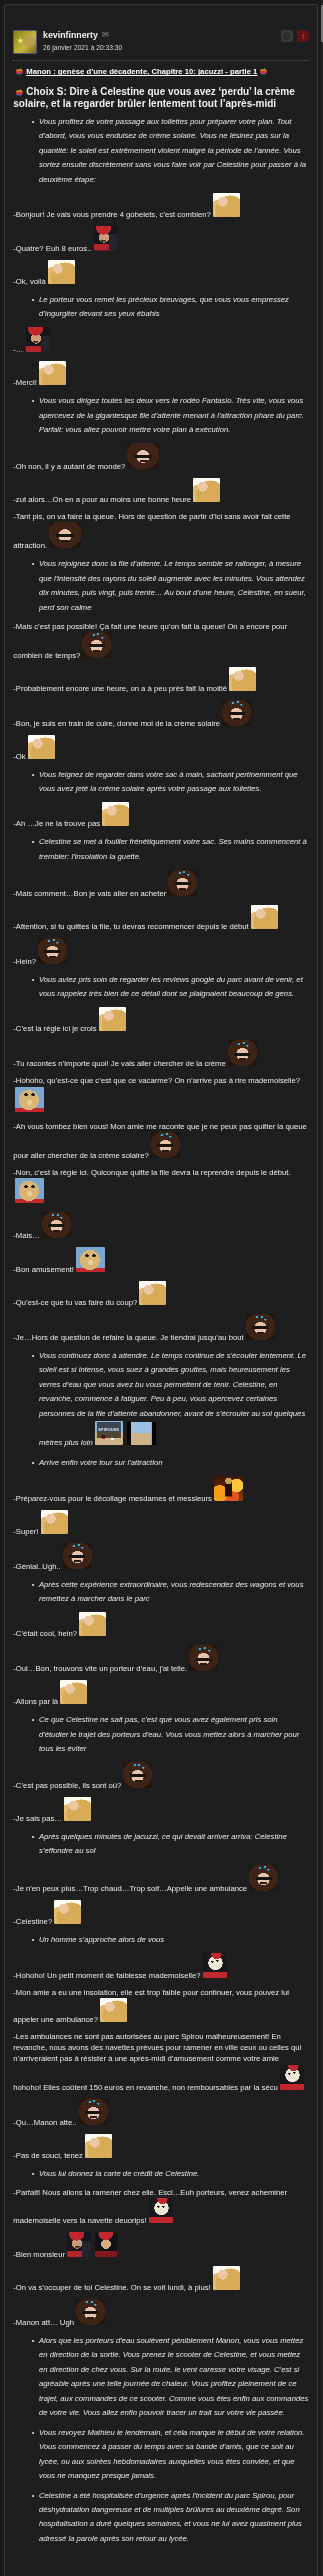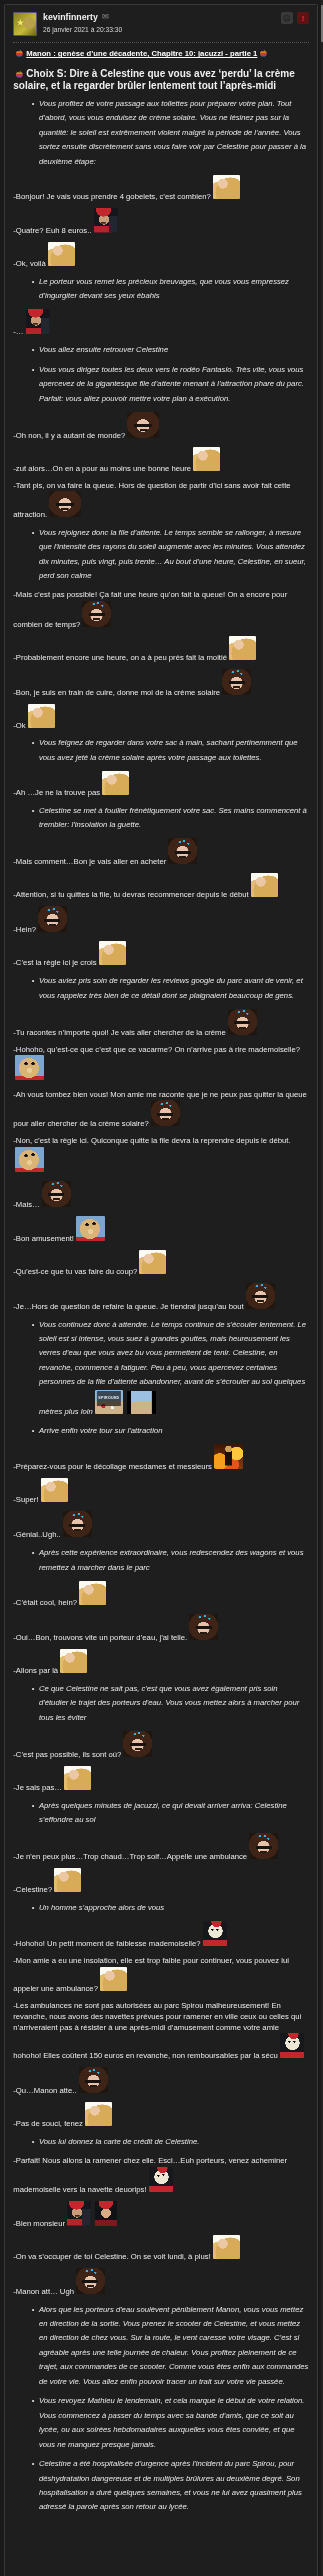--- a/index.html
+++ b/index.html
@@ -2,21 +2,21 @@
 <html style="font-size:8.2px"><head>
 <meta charset="utf-8">
 <style>
   html,body{margin:0;padding:0;background:#1a1a1a;}
   .page{position:relative;width:324px;height:2775px;overflow:hidden;
         font-family:"Liberation Sans",sans-serif;color:#e6e6e6;}
   .post{position:absolute;left:4.1px;top:4.1px;width:314px;min-height:2771px;
         background:#1e1e1e;border:0.5px solid #3a3a3a;border-radius:1.5px;box-sizing:border-box;
         padding:7.2px 8.2px 15.5px 8.2px;}
   
-  .post-header{display:flex;align-items:flex-start;}
+  .post-header{display:flex;align-items:flex-start;margin-top:18px;}
   .avatar{width:21.6px;height:21.6px;border:0.5px solid #565678;border-radius:1px;flex:0 0 auto;
      background:radial-gradient(circle at 68% 45%, #b9a14e 0 30%, rgba(0,0,0,0) 31%),
                 linear-gradient(135deg,#8a7d1e,#c7bb3a 60%,#6e6516);
      position:relative;}
   .avatar::after{content:"★";position:absolute;left:1.5px;top:3.1px;font-size:10.3px;color:#f0ea6b;
      text-shadow:0 0 1px #4a4410;}
   .hdr-mid{margin-left:6.2px;flex:1;}
   .name-row{display:flex;align-items:center;gap:4.1px;}
   .username{font-size:8.8px;font-weight:bold;color:#f2f2f2;cursor:pointer;}
   .mail-icon{font-size:8.2px;color:#8d8d8d;line-height:1;}
@@ -195,38 +195,38 @@
               </g>
             </svg></span><span>Choix S: Dire à Celestine que vous avez ‘perdu’ la crème solaire, et la regarder brûler lentement tout l’après-midi</span>
       </p>
       <div>
           <div class="block bullet"><span>Vous profitez de votre passage aux toilettes pour préparer votre plan. Tout d’abord, vous vous enduisez de crème solaire. Vous ne lésinez pas sur la quantité: le soleil est extrêmement violent malgré la période de l’année. Vous sortez ensuite discrètement sans vous faire voir par Celestine pour passer à la deuxième étape:</span></div>
           <div class="block dialogue"><span>-Bonjour! Je vais vous prendre 4 gobelets, c’est combien?</span><span class="stk stk-manon"></span></div>
           <div class="block dialogue"><span>-Quatre? Euh 8 euros..</span><span class="stk stk-porteur"></span></div>
           <div class="block dialogue"><span>-Ok, voilà</span><span class="stk stk-manon"></span></div>
           <div class="block bullet"><span>Le porteur vous remet les précieux breuvages, que vous vous empressez d’ingurgiter devant ses yeux ébahis</span></div>
           <div class="block dialogue"><span>-…</span><span class="stk stk-porteur"></span></div>
-          <div class="block bullet"><span>Vous allez ensuite retrouver Celestine</span></div>
+          <div class="block dialogue"><span>-Merci!</span><span class="stk stk-manon"></span></div>
           <div class="block bullet"><span>Vous vous dirigez toutes les deux vers le rodéo Fantasio. Très vite, vous vous apercevez de la gigantesque file d’attente menant à l’attraction phare du parc. Parfait: vous allez pouvoir mettre votre plan à exécution.</span></div>
           <div class="block dialogue"><span>-Oh non, il y a autant de monde?</span><span class="stk stk-celestine"></span></div>
           <div class="block dialogue"><span>-zut alors…On en a pour au moins une bonne heure</span><span class="stk stk-manon"></span></div>
           <div class="block dialogue"><span>-Tant pis, on va faire la queue. Hors de question de partir d’ici sans avoir fait cette attraction.</span><span class="stk stk-celestine"></span></div>
           <div class="block bullet"><span>Vous rejoignez donc la file d’attente. Le temps semble se rallonger, à mesure que l’intensité des rayons du soleil augmente avec les minutes. Vous attendez dix minutes, puis vingt, puis trente… Au bout d’une heure, Celestine, en sueur, perd son calme</span></div>
           <div class="block dialogue"><span>-Mais c’est pas possible! Ça fait une heure qu’on fait la queue! On a encore pour combien de temps?</span><span class="stk stk-celsweat"></span></div>
           <div class="block dialogue"><span>-Probablement encore une heure, on a à peu près fait la moitié</span><span class="stk stk-manon"></span></div>
           <div class="block dialogue"><span>-Bon, je suis en train de cuire, donne moi de la crème solaire</span><span class="stk stk-celsweat"></span></div>
           <div class="block dialogue"><span>-Ok</span><span class="stk stk-manon"></span></div>
           <div class="block bullet"><span>Vous feignez de regarder dans votre sac à main, sachant pertinemment que vous avez jeté la crème solaire après votre passage aux toilettes.</span></div>
           <div class="block dialogue"><span>-Ah …Je ne la trouve pas</span><span class="stk stk-manon"></span></div>
           <div class="block bullet"><span>Celestine se met à fouiller frénétiquement votre sac. Ses mains commencent à trembler: l’insolation la guette.</span></div>
           <div class="block dialogue"><span>-Mais comment…Bon je vais aller en acheter</span><span class="stk stk-celsweat"></span></div>
           <div class="block dialogue"><span>-Attention, si tu quittes la file, tu devras recommencer depuis le début</span><span class="stk stk-manon"></span></div>
           <div class="block dialogue"><span>-Hein?</span><span class="stk stk-celsweat"></span></div>
+          <div class="block bullet"><span>Vous aviez pris soin de regarder les reviews google du parc avant de venir, et vous rappelez très bien de ce détail dont se plaignaient beaucoup de gens.</span></div>
           <div class="block dialogue"><span>-C’est la règle ici je crois</span><span class="stk stk-manon"></span></div>
-          <div class="block bullet"><span>Vous aviez pris soin de regarder les reviews google du parc avant de venir, et vous rappelez très bien de ce détail dont se plaignaient beaucoup de gens.</span></div>
           <div class="block dialogue"><span>-Tu racontes n’importe quoi! Je vais aller chercher de la crème</span><span class="stk stk-celsweat"></span></div>
           <div class="block dialogue"><span>-Hohoho, qu’est-ce que c’est que ce vacarme? On n’arrive pas à rire mademoiselle?</span><span class="stk stk-spirou1"></span></div>
           <div class="block dialogue"><span>-Ah vous tombez bien vous! Mon amie me raconte que je ne peux pas quitter la queue pour aller chercher de la crème solaire?</span><span class="stk stk-celsweat"></span></div>
           <div class="block dialogue"><span>-Non, c’est la règle ici. Quiconque quitte la file devra la reprendre depuis le début.</span><span class="stk stk-spirou1"></span></div>
           <div class="block dialogue"><span>-Mais…</span><span class="stk stk-celsweat"></span></div>
           <div class="block dialogue"><span>-Bon amusement!</span><span class="stk stk-spirou1"></span></div>
           <div class="block dialogue"><span>-Qu’est-ce que tu vas faire du coup?</span><span class="stk stk-manon"></span></div>
           <div class="block dialogue"><span>-Je…Hors de question de refaire la queue. Je tiendrai jusqu’au bout</span><span class="stk stk-celsweat"></span></div>
           <div class="block bullet"><span>Vous continuez donc à attendre. Le temps continue de s'écouler lentement. Le soleil est si intense, vous suez à grandes gouttes, mais heureusement les verres d’eau que vous avez bu vous permettent de tenir. Celestine, en revanche, commence à fatiguer. Peu à peu, vous apercevez certaines personnes de la file d’attente abandonner, avant de s’écrouler au sol quelques mètres plus loin</span><span class="stk stk-scene1"><span class="stk-label">SPIROUED</span></span><span class="stk stk-scene2"></span></div>
           <div class="block bullet"><span>Arrive enfin votre tour sur l’attraction</span></div>

